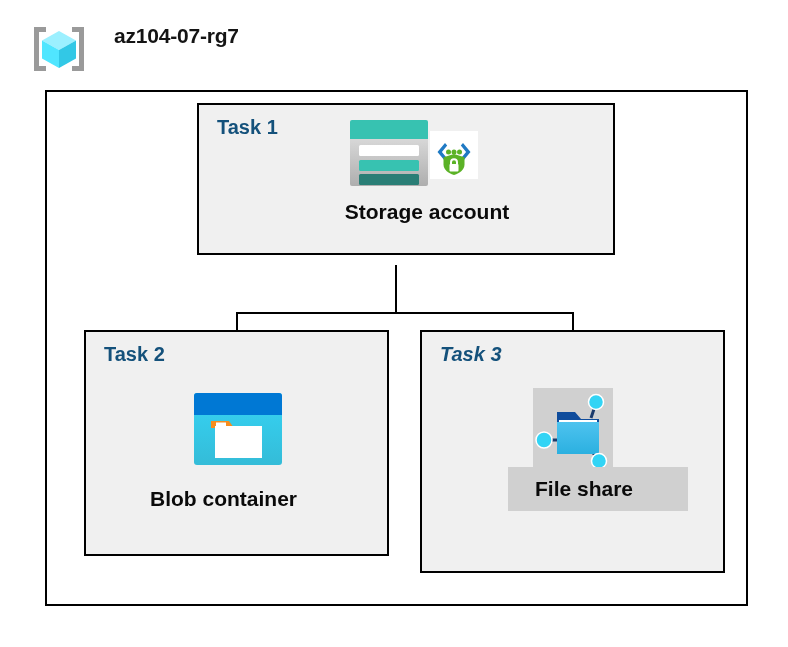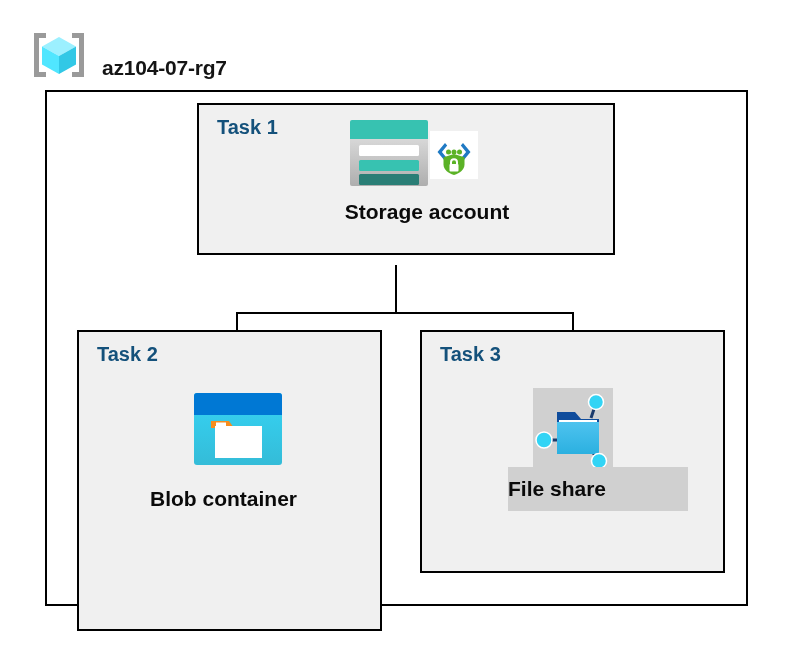--- a/index.html
+++ b/index.html
@@ -17,21 +17,22 @@
   }
 
   
   #rg-header {
     position: absolute;
     left: 30px;
     top: 24px;
     width: 300px;
     height: 56px;
     display: flex;
-    align-items: flex-end;
+    align-items: flex-start;
+    gap: 12px;
   }
   #rg-icon {
     width: 58px;
     height: 50px;
     flex: 0 0 auto;
     display: block;
   }
   #rg-title {
     margin-left: 14px;
     font-size: 21px;
@@ -54,22 +55,22 @@
   }
 
   
   .task-box {
     position: absolute;
     border: 2px solid #000000;
     background: #f0f0f0;
     box-sizing: border-box;
   }
   #task1-box { left: 197px; top: 103px; width: 418px; height: 152px; }
-  #task2-box { left: 77px;  top: 330px; width: 305px; height: 301px; }
-  #task3-box { left: 420px; top: 330px; width: 305px; height: 243px; }
+  #task2-box { left: 84px;  top: 330px; width: 305px; height: 226px; }
+  #task3-box { left: 420px; top: 330px; width: 305px; height: 243px; font-style: italic; }
 
   .task-label {
     position: absolute;
     left: 18px;
     top: 11px;
     font-size: 20px;
     font-weight: bold;
     color: #14517b;
     white-space: nowrap;
   }
@@ -158,21 +159,21 @@
     height: 44px;
     background: #d0d0d0;
   }
   #label-fileshare {
     position: absolute;
     left: 508px;
     top: 467px;
     width: 152px;
     height: 44px;
     line-height: 44px;
-    text-align: left;
+    text-align: center;
     font-size: 21px;
     font-weight: bold;
     color: #0a0a0a;
   }
 </style>
 </head>
 <body>
 
 <div id="rg-header">
   <svg id="rg-icon" viewBox="0 0 58 50">

